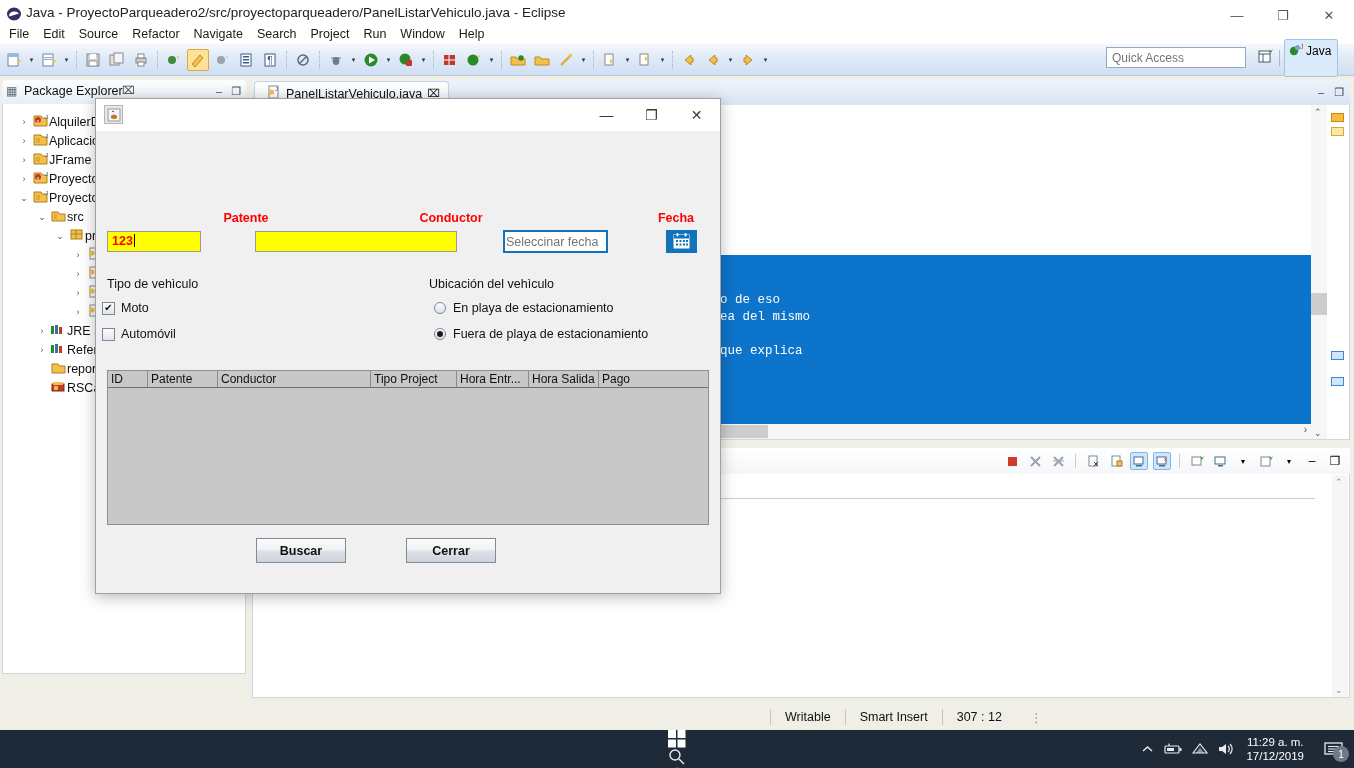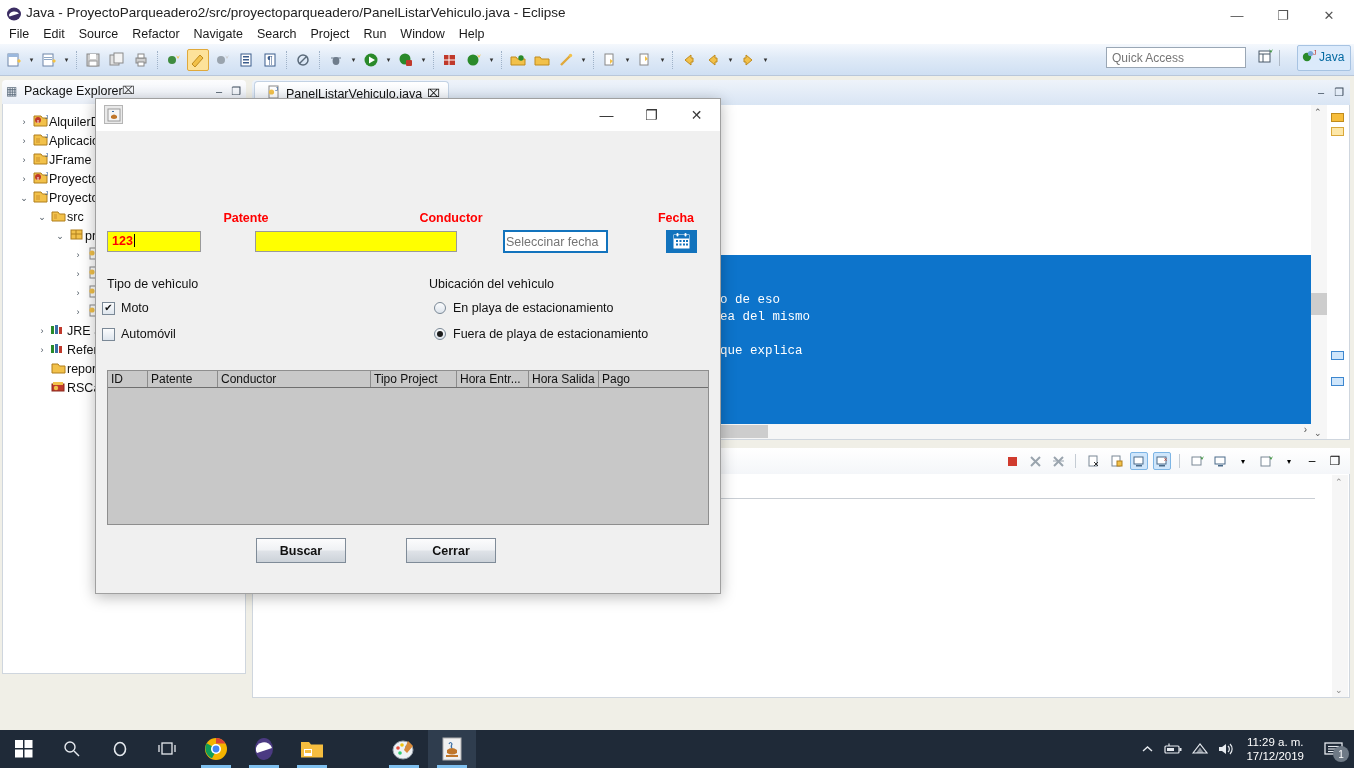--- a/index.html
+++ b/index.html
@@ -71,21 +71,21 @@
     background:#fff; border:1px solid #9aa7b5; font-size:12px; color:#7d7d7d;
     padding:3px 5px;
   }
   #perspective-bar{
     position:absolute; left:1258px; top:46px; height:24px;
     display:flex; align-items:center; gap:4px;
   }
   #perspective-java{
     display:flex; align-items:center; gap:3px;
     background:#dbeafb; border:1px solid #a7c3e2; border-radius:2px;
-    padding:2px 6px 4px 3px; font-size:12px; color:#0369a1;margin-left:13px;
+    padding:2px 6px 16px 3px; font-size:12px; color:#000000;
   }
 
   
   #pkg-explorer{
     position:absolute; left:2px; top:80px; width:244px; height:618px;
   }
   #pkg-tab{
     position:absolute; left:0; top:0; width:244px; height:24px;
     background:linear-gradient(to bottom,#fdfdfe,#e8eef7);
     border-top-left-radius:4px; border-top-right-radius:4px;
@@ -292,21 +292,21 @@
     background:linear-gradient(to bottom,#fcfcfd 0%,#eff1f4 48%,#dfe3e8 52%,#ccd2d9 100%);
     border:1px solid #7f8b98; display:flex; align-items:center; justify-content:center;
     font-size:12.5px; font-weight:bold; color:#111;
   }
   #btn-buscar{ left:160px; top:407px; width:90px; }
   #btn-cerrar{ left:310px; top:407px; width:90px; }
 
   
   #taskbar{
     position:absolute; left:0; bottom:0; width:1354px; height:38px;
-    background:#1f2a38; display:flex; align-items:center;
+    background:#1f2a38; display:flex; align-items:center;flex-direction:column;
   }
   .tb-item{
     width:48px; height:38px; display:flex; align-items:center; justify-content:center;
     position:relative;
   }
   .tb-item .underline{
     position:absolute; bottom:0; left:9px; width:30px; height:3px; background:#7fc0ef;
   }
   .tb-item.active-app{ background:#2f3d4e; }
   #tray{ position:absolute; right:0; bottom:0; height:38px; display:flex; align-items:center; gap:0; }
@@ -816,20 +816,30 @@
     <div id="console-body">
       <div id="console-head">avaw.exe (17/12/2019 11:29:26)</div>
       <div id="console-rule"></div>
       <div id="console-vscroll">
         <span class="up">⌃</span>
         <span class="dn">⌄</span>
       </div>
     </div>
   </div>
 
+  <div id="status-bar">
+    <div style="width:770px"></div>
+    <div class="st-sep"></div>
+    <div class="st-cell">Writable</div>
+    <div class="st-sep"></div>
+    <div class="st-cell">Smart Insert</div>
+    <div class="st-sep"></div>
+    <div class="st-cell">307 : 12</div>
+    <div class="st-cell" style="color:#9a9a9a">⋮</div>
+  </div>
 </div>
 
 <div id="swing-dialog">
   <div id="dlg-titlebar">
     <div id="dlg-icon">
       <svg width="14" height="14">
           <rect x="1" y="1" width="12" height="12" fill="#f4f4f4" stroke="#9a9a9a"></rect>
           <path d="M4 8 q3 -3 6 0 v2 q-3 2 -6 0z" fill="#c0762a"></path>
           <path d="M5 4 q1 -2 2 0" stroke="#3b6ea5" fill="none"></path>
         </svg>

